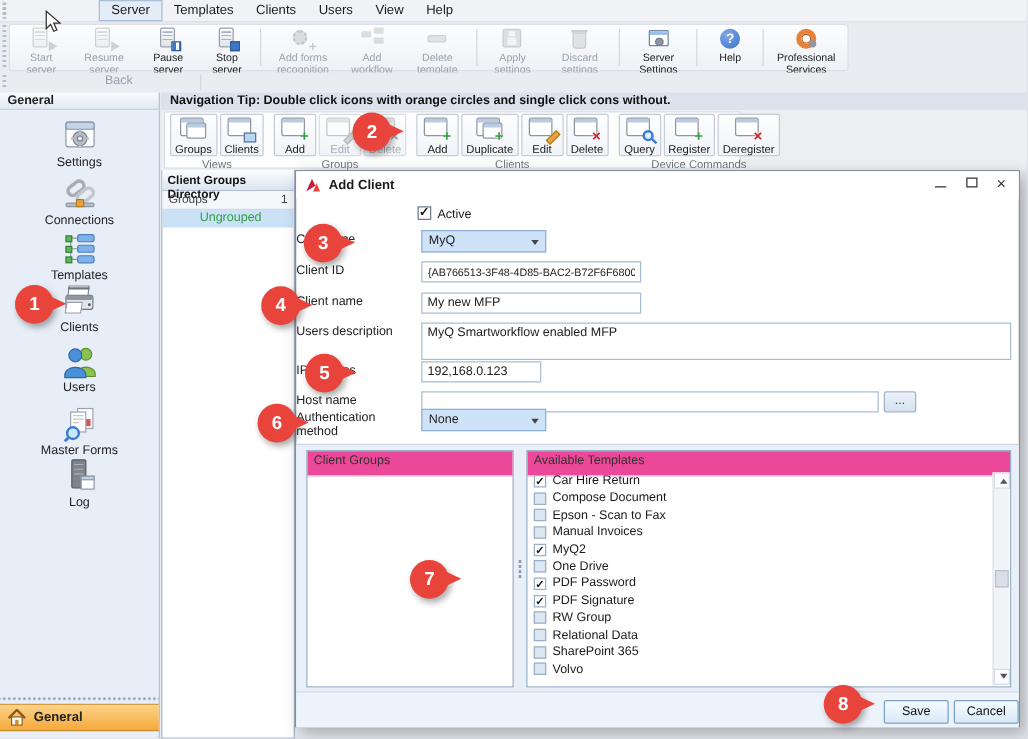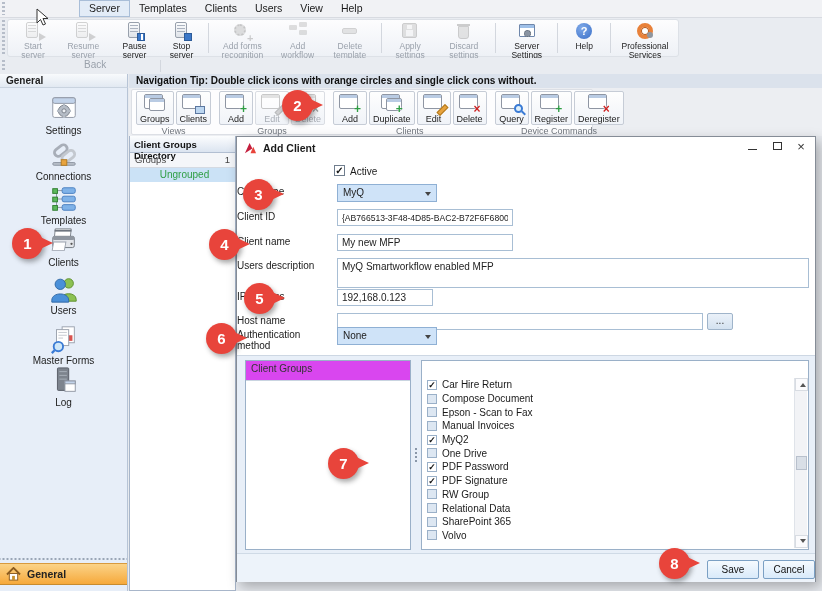--- a/index.html
+++ b/index.html
@@ -163,21 +163,21 @@
   .ftext { position:absolute; left:100px; top:0; width:472px; height:30px; border:1px solid #a8bed4;
           font-family:inherit; font-size:10px; color:#222; padding:2px 4px; resize:none; background:#fff; }
   .cbx { display:inline-block; width:11px; height:11px; border:1px solid #707e8e; background:#fff;
           font-size:10px; line-height:10px; text-align:center; color:#111; font-weight:bold; }
   .browse { position:absolute; left:470px; top:0; width:26px; height:17px; background:linear-gradient(#eaf1f9,#d4e2f0);
           border:1px solid #9fb4ca; border-radius:2px; font-size:10px; text-align:center; line-height:14px; color:#333; }
 
   .lower { position:absolute; left:0; top:218px; width:578px; height:198px; background:#e8eff8;
            border-top:1px solid #cdd7e3; }
   .gbox { position:absolute; top:4px; height:190px; background:#fff; border:1px solid #9ab0c8; }
-  .gbox-h { height:16px; background:#d946ef; border-bottom:1px solid #c9d4e0; font-size:10px;
+  .gbox-h { height:16px; background:#ec4899; border-bottom:1px solid #c9d4e0; font-size:10px;
             color:#333; padding:2px 0 17px 5px; }
   .gbox.groups-box { left:8px; width:166px; }
   .gbox.tmpl-box { left:184px; width:388px; }
   .vsplit { position:absolute; left:175px; top:4px; width:8px; height:190px; }
   .vsplit::before { content:''; position:absolute; left:3px; top:88px; width:2px; height:16px;
             background:repeating-linear-gradient(to bottom,#8a97a8 0 2px,transparent 2px 4px); }
   .tmpl-list { position:absolute; left:1px; top:17px; right:14px; bottom:1px; overflow:hidden; }
   .trow { height:13.7px; display:flex; align-items:center; gap:5px; padding-left:4px; font-size:10px; }
   .tcb { width:10px; height:10px; border:1px solid #9ab0c8; background:#dde7f2; font-size:9px;
          line-height:9px; text-align:center; font-weight:bold; color:#111; }
@@ -633,20 +633,21 @@
         <span class="arr"></span>
       </div>
     </div>
 
     <div class="lower">
       <div class="gbox groups-box">
         <div class="gbox-h">Client Groups</div>
       </div>
       <div class="vsplit"></div>
       <div class="gbox tmpl-box">
+        <div class="gbox-h">Available Templates</div>
         <div class="tmpl-list" id="tmpl-list">
             <div class="trow on">
               <span class="tcb">✓</span>
               <span>Car Hire Return</span>
             </div>
             <div class="trow">
               <span class="tcb"></span>
               <span>Compose Document</span>
             </div>
             <div class="trow">

